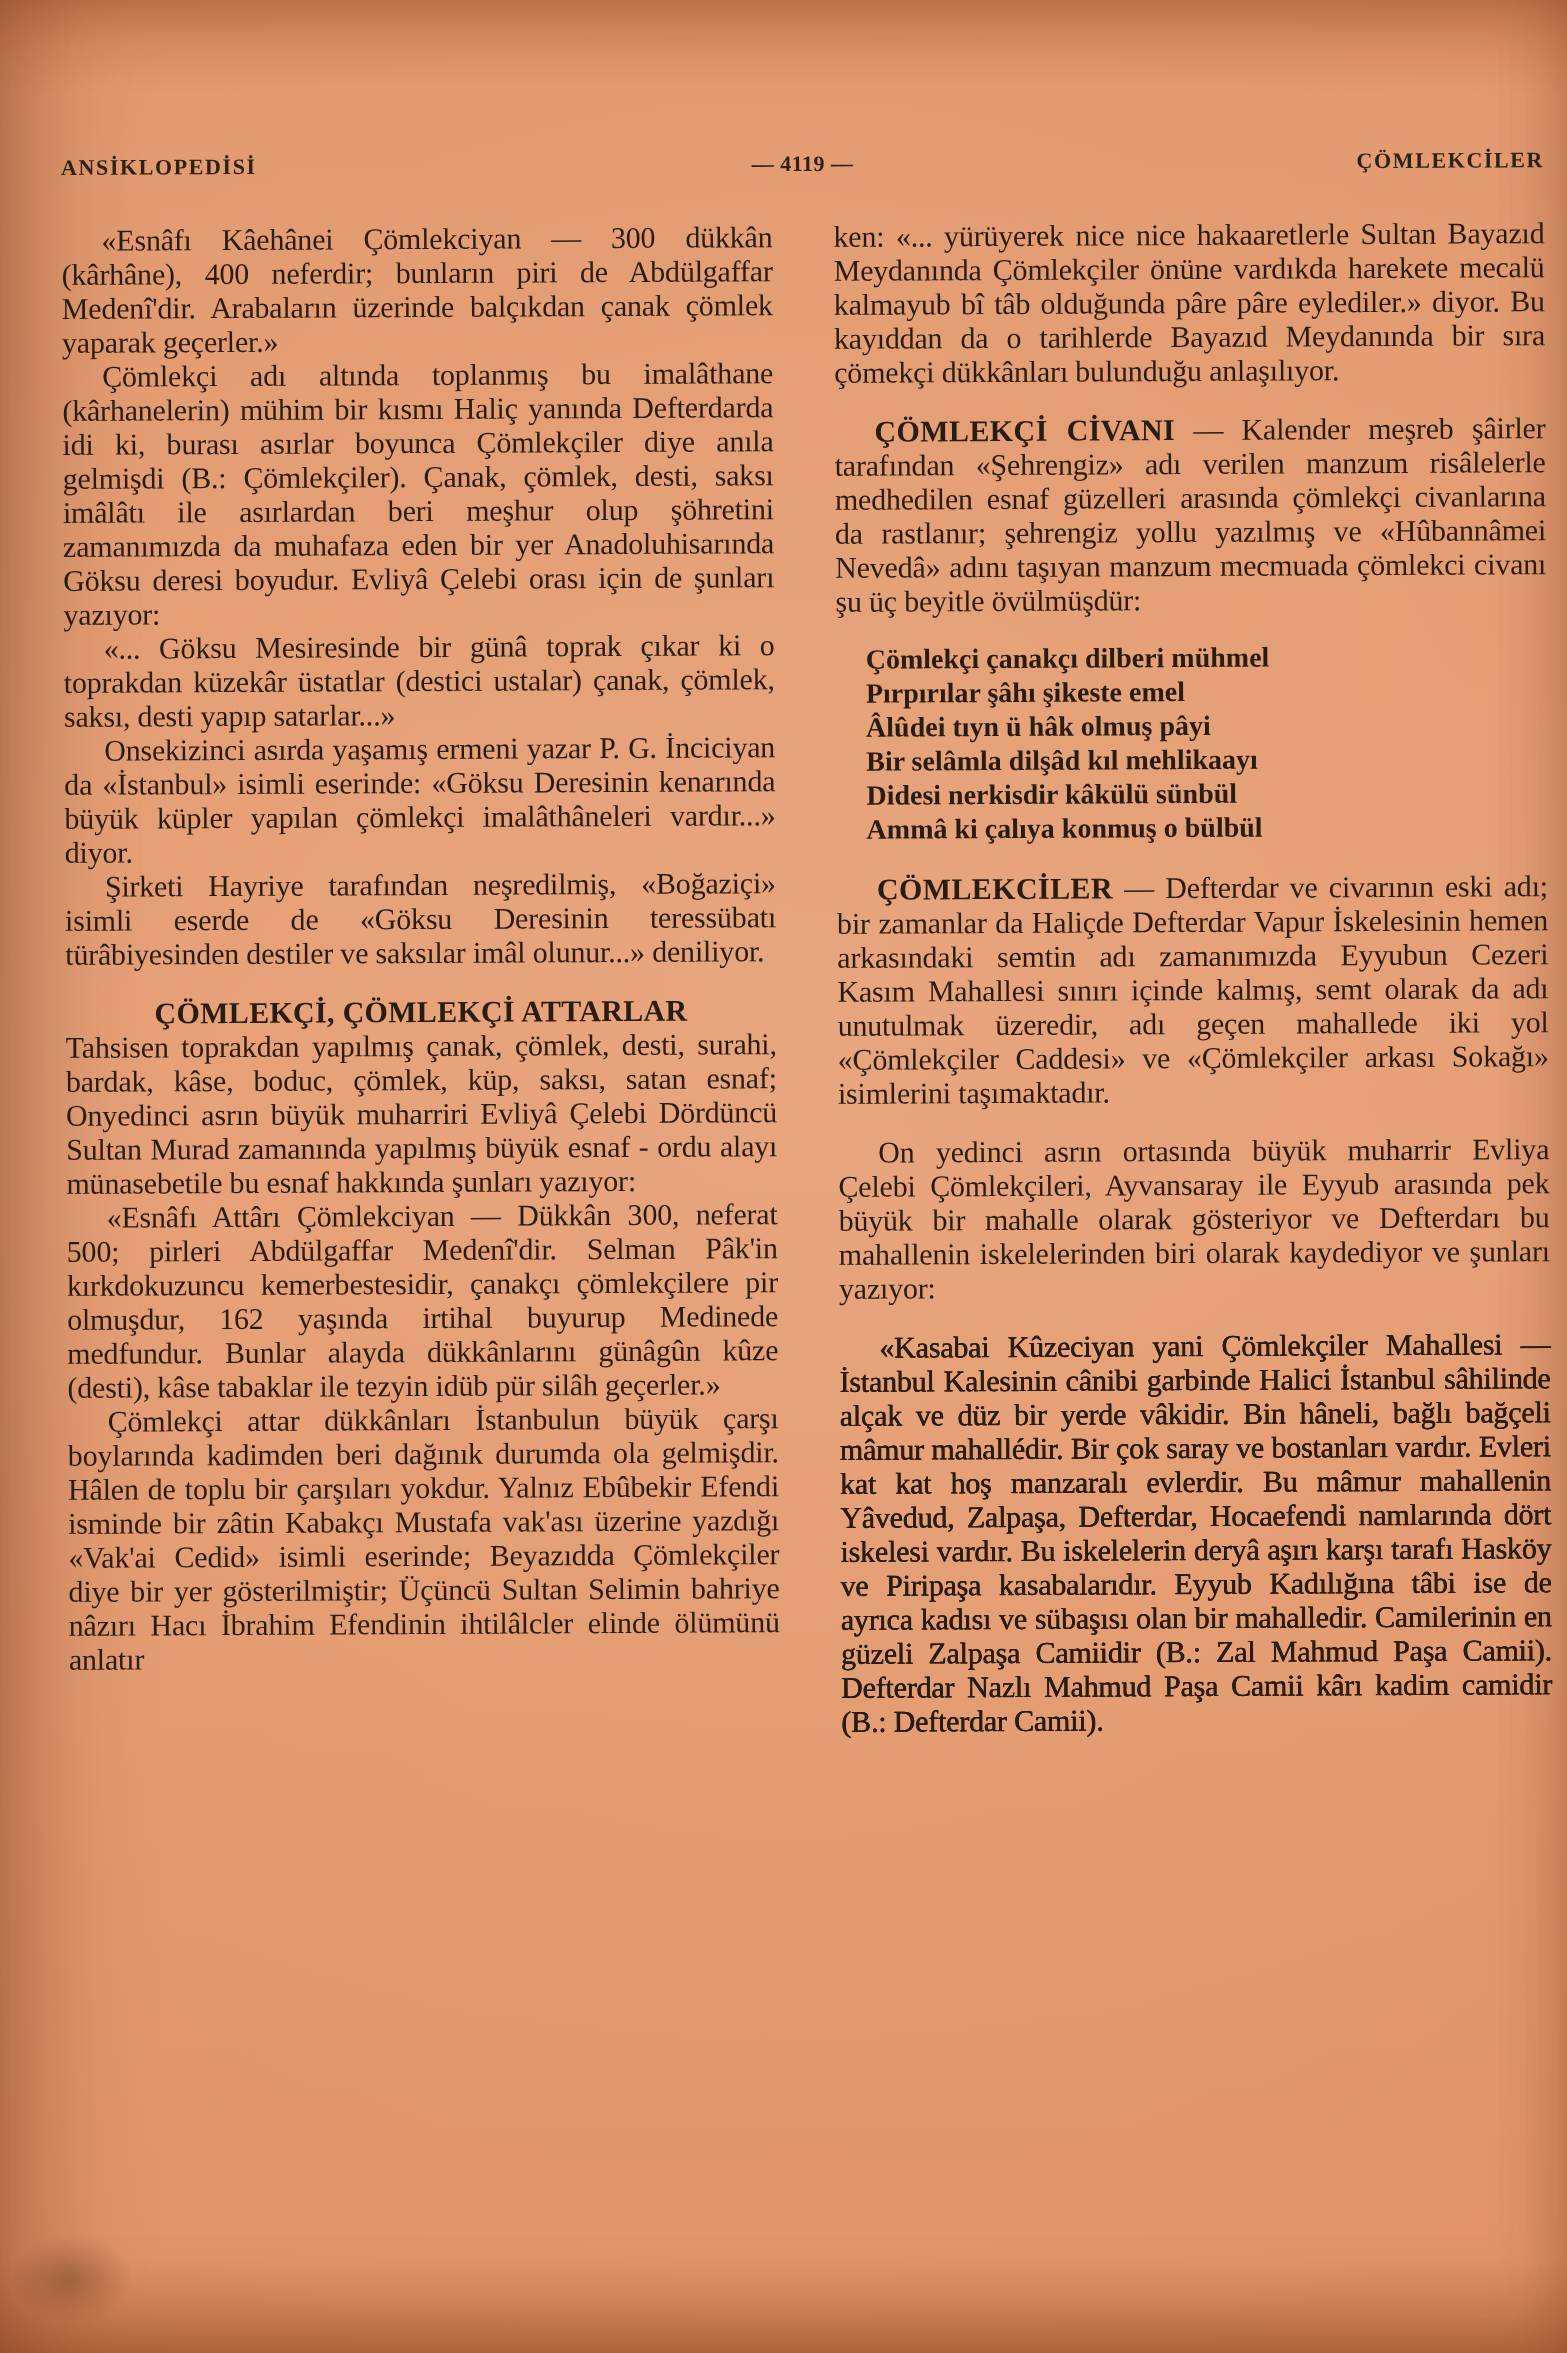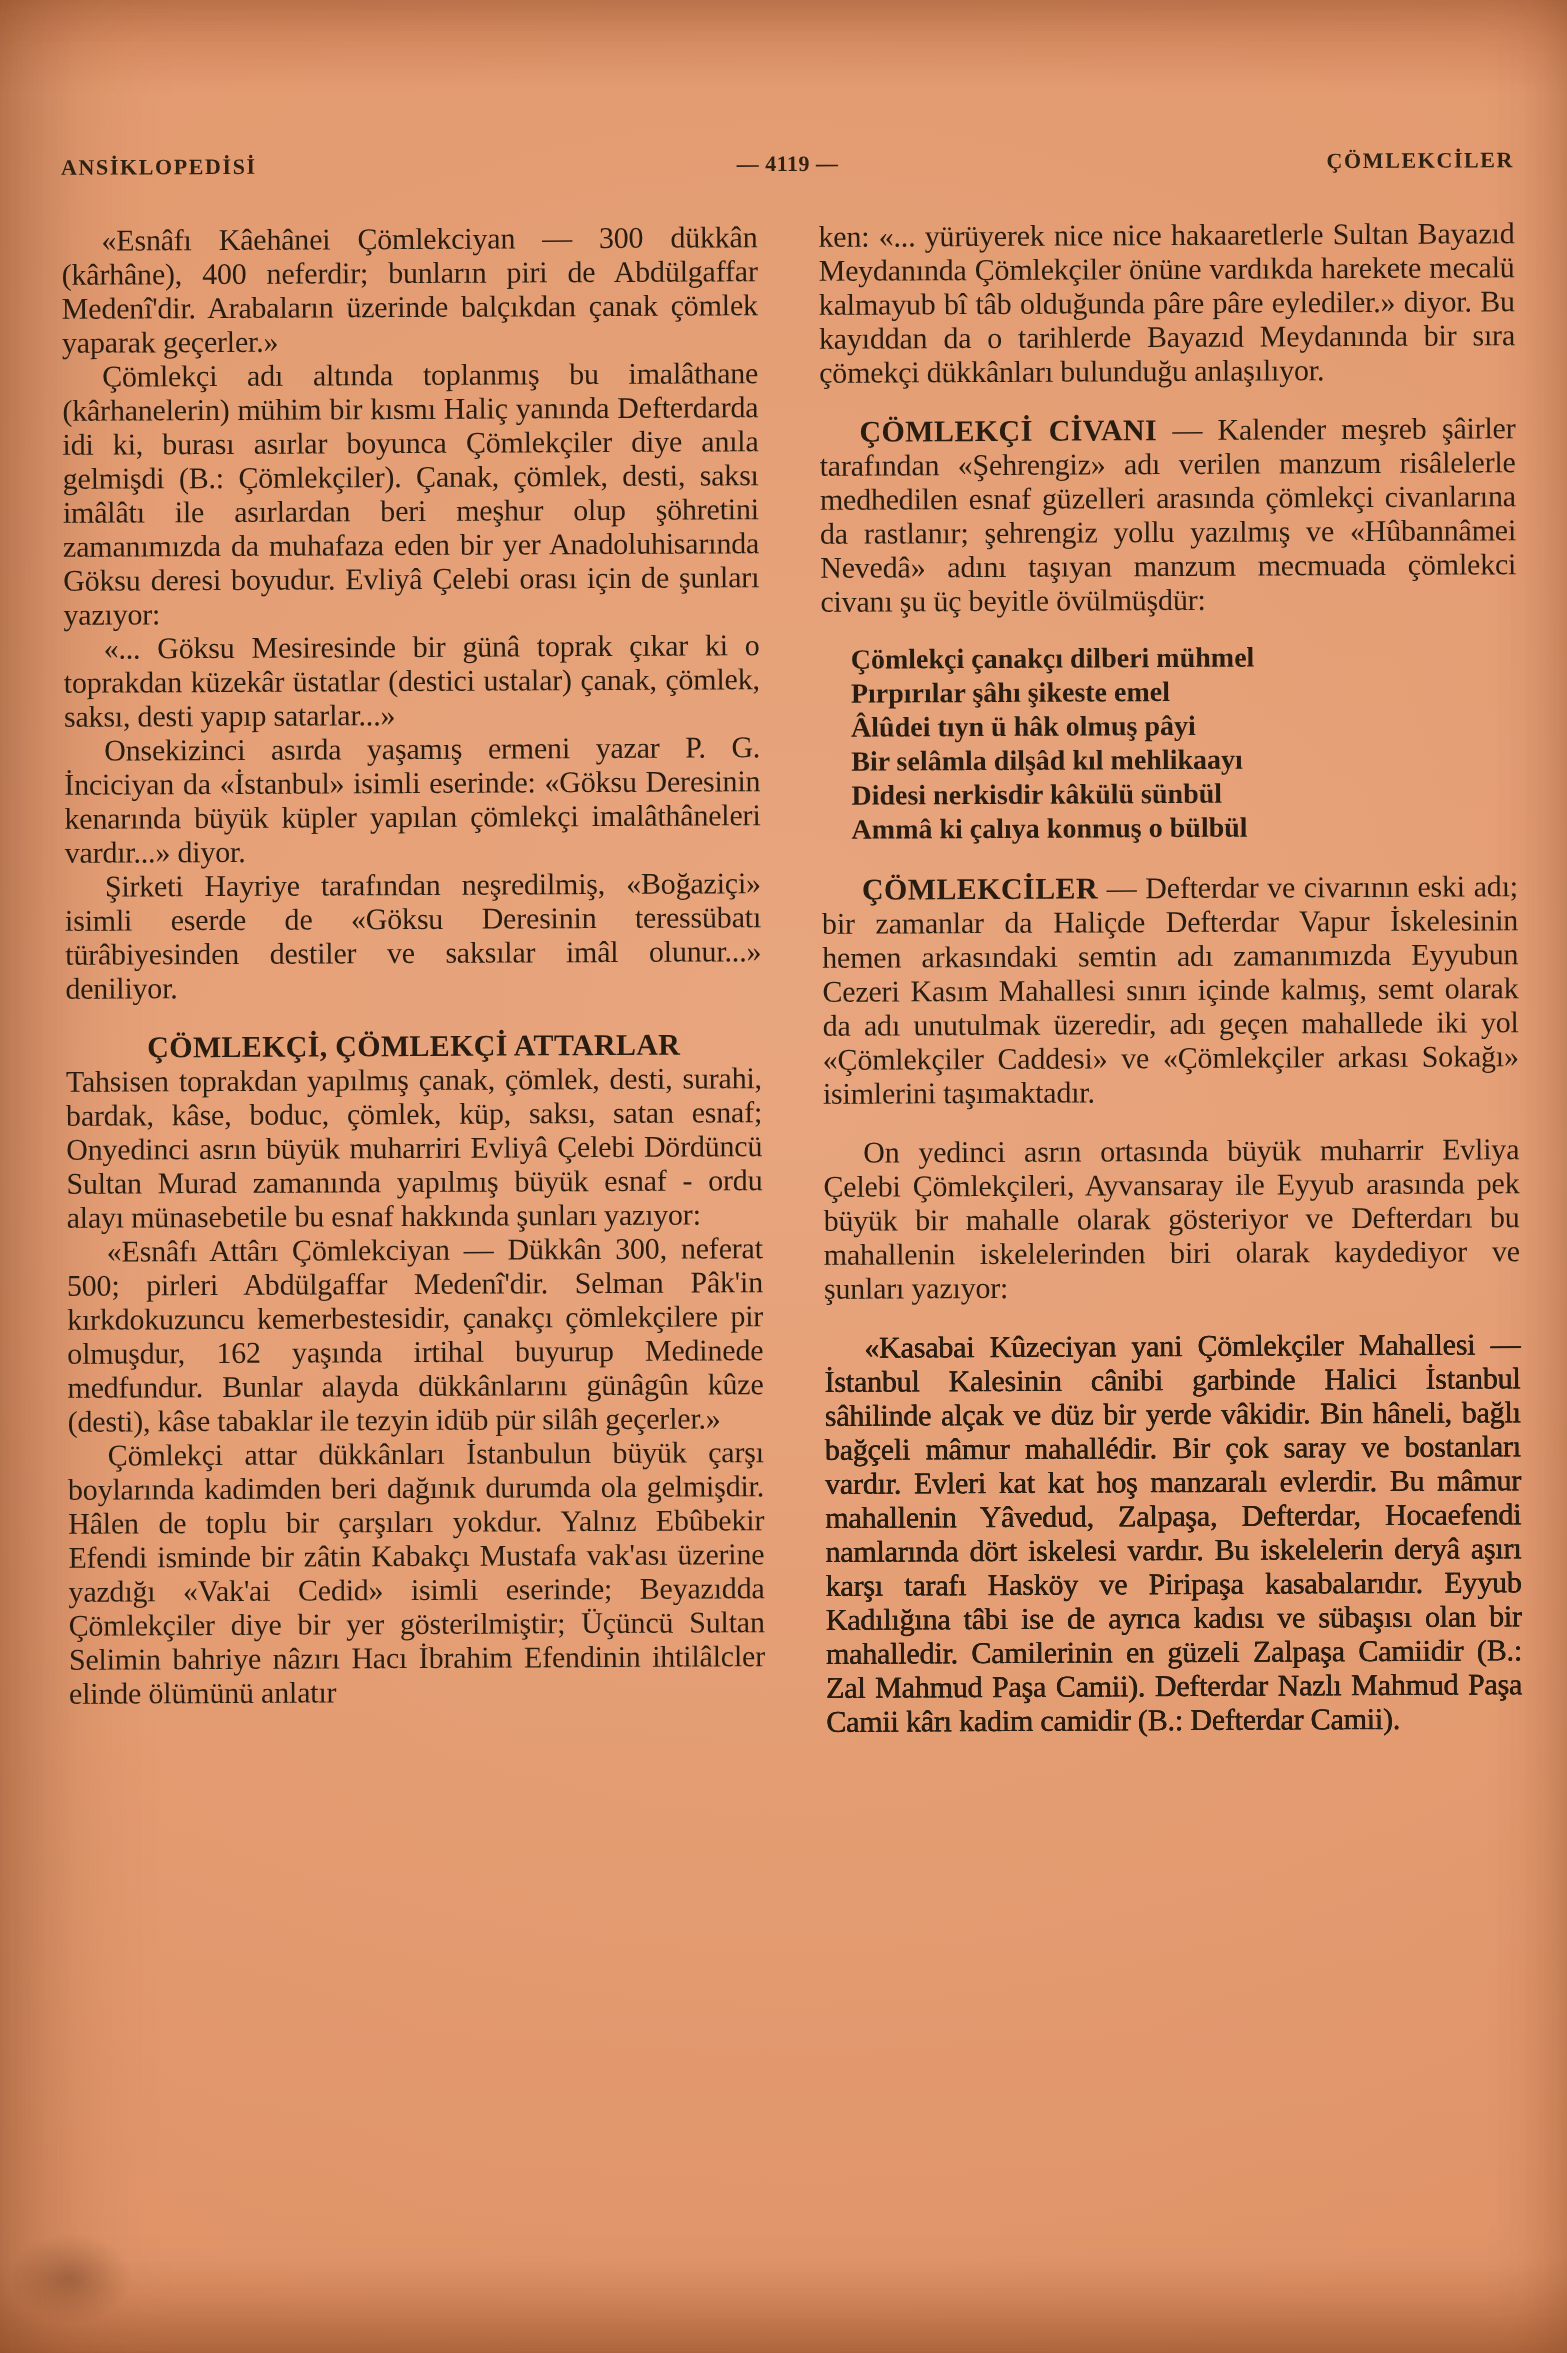--- a/index.html
+++ b/index.html
@@ -17,21 +17,21 @@
     width: 100%;
     height: 100%;
     background:
       radial-gradient(ellipse 120% 90% at 50% 42%, rgba(255,240,218,0.12), rgba(0,0,0,0) 70%),
       linear-gradient(180deg, #d5865a 0%, #e2986d 4%, #e59c72 50%, #e09468 96%, #cc7d50 100%);
     box-shadow:
       inset 76px 0 119px -49px rgba(100,45,15,0.38),
       inset -38px 0 76px -38px rgba(100,45,15,0.28),
       inset 0 -49px 98px -38px rgba(100,45,15,0.34),
       inset 0 38px 76px -38px rgba(100,45,15,0.26);
-    padding: 151px 54px 0 61px;
+    padding: 151px 24px 0 61px;
   }
   .content {
     transform: rotate(-0.3deg);
     transform-origin: 50% 0;
   }
   .pageheader {
     display: flex;
     align-items: baseline;
     font-size: 22px;
     font-weight: bold;

